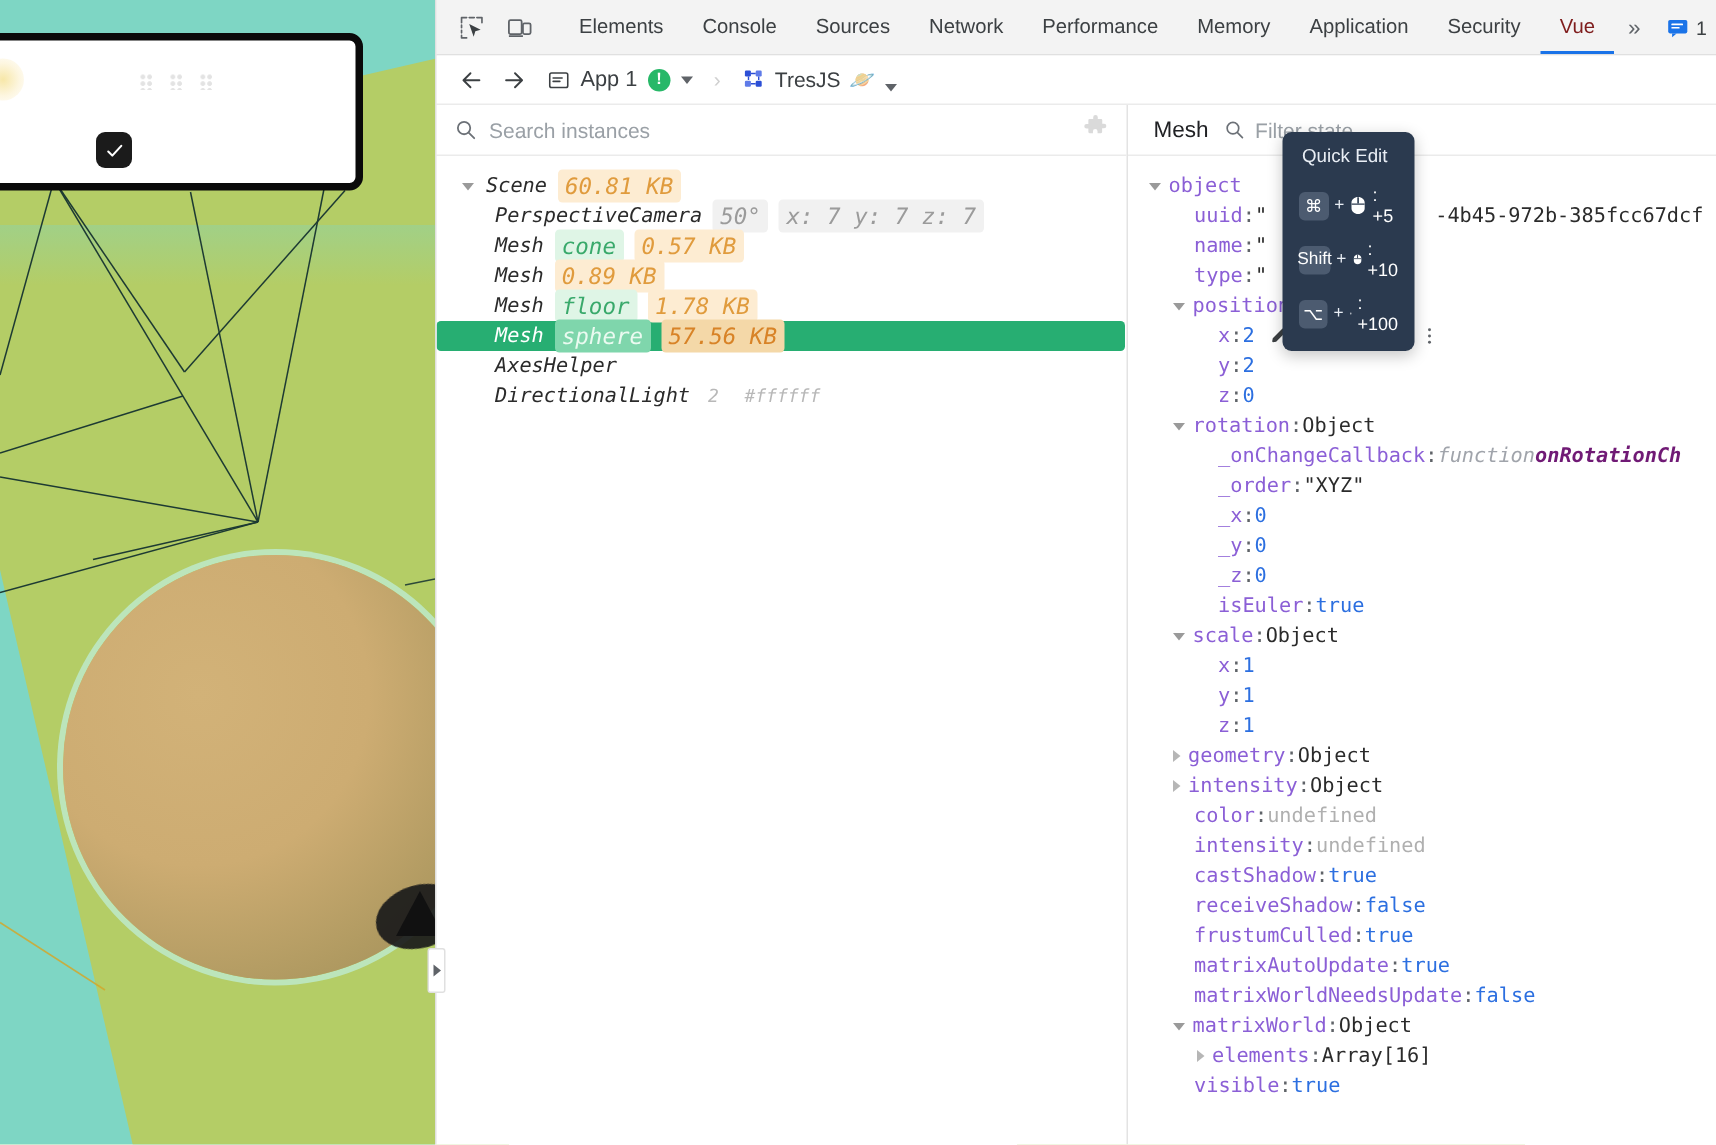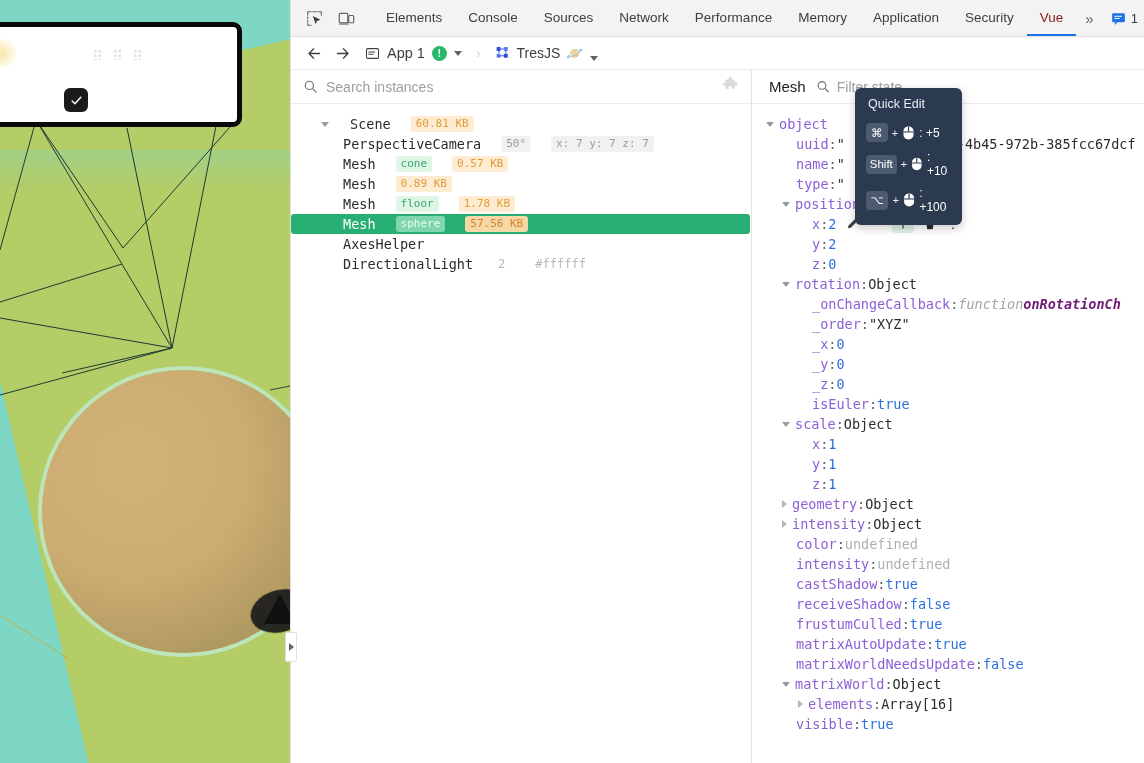--- a/index.html
+++ b/index.html
@@ -172,34 +172,35 @@
   }
   .searchbar input {
     flex: 1 1 auto; border: none; outline: none; font-size: 14px;
     color: #3c4043; background: transparent;
     font-family: "Liberation Sans", sans-serif;
   }
   .searchbar input::placeholder { color: #9aa0a6; }
 
   .tree { padding: 10px 0 0 0; overflow: auto; flex: 1 1 auto; }
   .trow {
-    display: flex; align-items: center; gap: 20px;
+    display: flex; align-items: center; gap: 7px;
     height: 20px; padding-left: 10px; cursor: pointer;
     font-family: "DejaVu Sans Mono", monospace; font-size: 13.5px; color: #2b2b2b;
     white-space: nowrap;
+    font-style: italic;
   }
   .trow .arrow {
     width: 0; height: 0; flex: 0 0 auto;
     border-left: 4.5px solid transparent; border-right: 4.5px solid transparent;
     border-top: 5px solid #9a9a9a; margin-right: 1px;
   }
   .trow .indent { display: inline-block; }
   .tag {
     font-family: "DejaVu Sans Mono", monospace;
-    font-size: 11px; padding: 1px 5px; border-radius: 3px; line-height: 1.35;
+    font-size: 15px; padding: 1px 5px; border-radius: 3px; line-height: 1.35;
   }
   .tag-name { background: #dff5e6; color: #39a96b; }
   .tag-size { background: #fdecd2; color: #e09b3d; }
   .tag-plain { background: #f1f1f1; color: #9b9b9b; }
   .tag-muted { color: #b8b8b8; background: transparent; font-size: 12px; }
   .trow.selected { background: #27ae72; color: #fff; border-radius: 3px; margin-right: 1px; }
   .trow.selected .tag-name { background: #7fd6ac; color: #eafaf0; }
   .trow.selected .tag-size { background: #f4d8a8; color: #d88327; }
 
   
@@ -242,21 +243,21 @@
   .v-fnname { color: #701a75; font-style: italic; font-weight: bold; }
   .colon { color: #5f6368; }
 
   .edit-icons { display: flex; align-items: center; gap: 9px; margin-left: 10px; }
   .ei { cursor: pointer; display: flex; align-items: center; justify-content: center; }
   .ei.plus { background: #dff3e6; border-radius: 3px; width: 22px; height: 18px; }
 
   
   .quick-edit {
     position: absolute; left: 103px; top: 18px;
-    width: 107px; background: #2b3a4f; border-radius: 6px;
+    width: 88px; background: #2b3a4f; border-radius: 6px;
     padding: 9px 11px 11px 11px; color: #e9eef5; z-index: 40;
     font-family: "Liberation Sans", sans-serif;
     box-shadow: 0 3px 10px rgba(0,0,0,.22);
   }
   .qe-title { font-size: 12.5px; margin-bottom: 12px; padding-left: 2px; }
   .qe-row { display: flex; align-items: center; gap: 4px; font-size: 12px; margin-bottom: 8px; }
   .qe-row:last-child { margin-bottom: 0; }
   .qe-key {
     background: #4c5b70; border-radius: 4px; min-width: 19px; height: 19px;
     padding: 0 5px; display: flex; align-items: center; justify-content: center;

